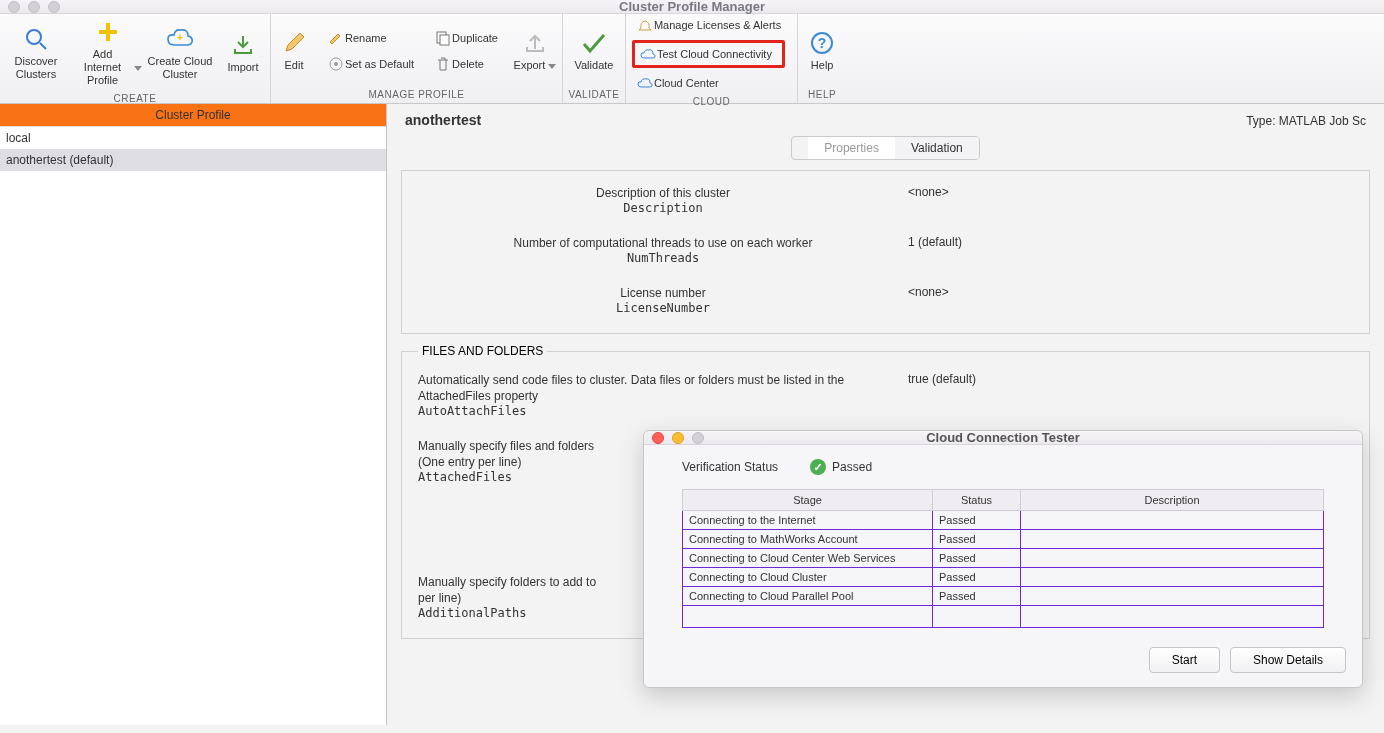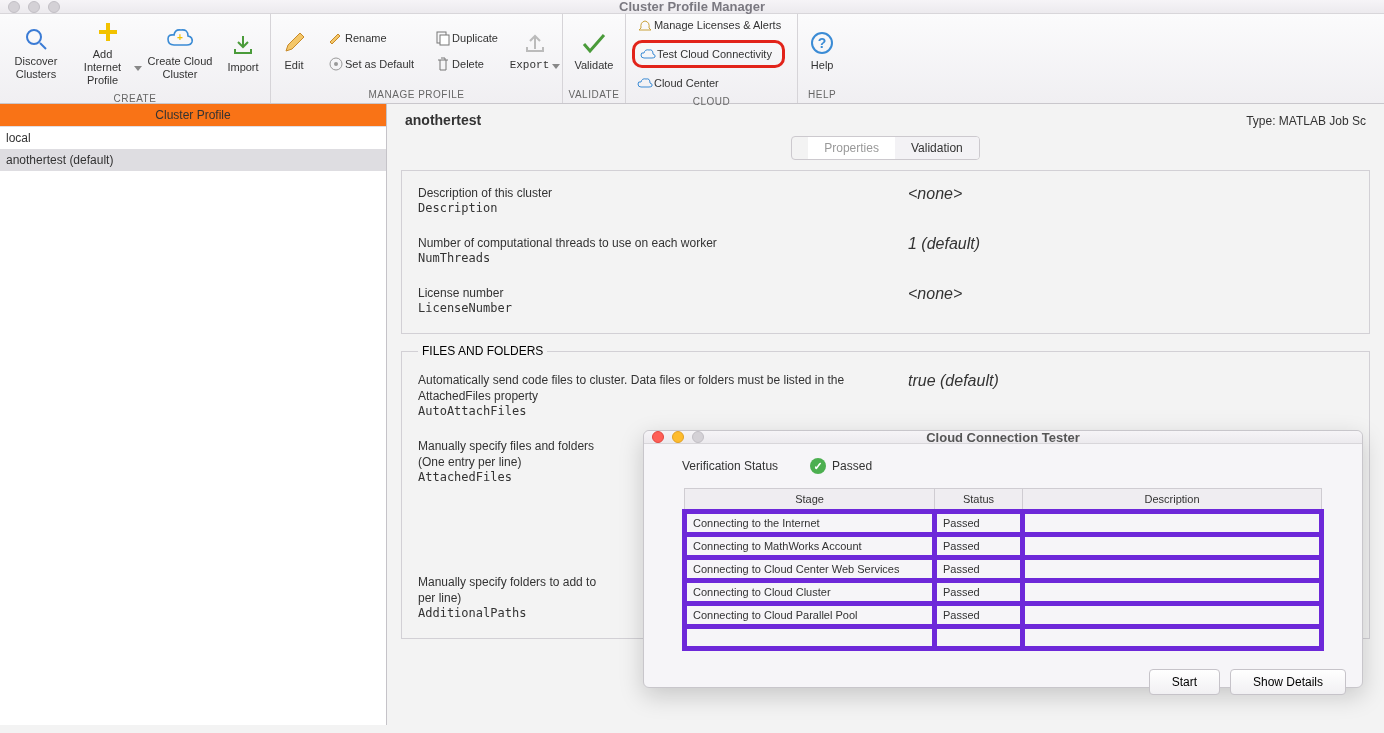--- a/index.html
+++ b/index.html
@@ -49,21 +49,21 @@
     width:72px; cursor:pointer; padding:4px 2px;
   }
   .big-btn .icon { height:28px; display:flex; align-items:center; justify-content:center; margin-bottom:2px;}
   .big-btn .lbl { text-align:center; line-height:13px; font-size:11px; color:#333;}
   .small-col { display:flex; flex-direction:column; justify-content:center; gap:4px; padding:0 6px;}
   .small-btn {
     display:flex; align-items:center; font-size:11px; color:#333;
     padding:2px 4px; cursor:pointer; white-space:nowrap;
   }
   .small-btn .icon { width:18px; height:18px; display:flex; align-items:center; justify-content:center; }
-  .highlight-box { border:3px solid #e2231a; border-radius:10px; }
+  .highlight-box { border:3px solid #e2231a; border-radius:2px; }
 
   .dropdown-tri { 
     width:0; height:0; border-left:4px solid transparent; border-right:4px solid transparent;
     border-top:5px solid #888; margin-top:2px;
   }
 
   
   .main { display:flex; height:calc(100% - 112px); }
   .sidebar { width:387px; background:#fff; border-right:1px solid #c5c3c8; }
   .sidebar-header {
@@ -77,28 +77,28 @@
   .content-header { display:flex; justify-content:space-between; align-items:baseline; padding:8px 8px 4px;}
   .content-title { font-weight:bold; font-size:14px; }
   .content-type { font-size:12px; color:#333; }
 
   .tabs { display:flex; justify-content:center; margin-top:4px; }
   .tabpill { display:flex; border:1px solid #ccc9ce; border-radius:4px; overflow:hidden;padding-left:16px; }
   .tab { padding:4px 16px; font-size:12px; cursor:pointer; background:#f3f2f5; }
   .tab.active { background:#fff; color:#999; }
 
   fieldset { border:1px solid #d2d0d5; margin:10px 4px; padding:14px 16px 18px; }
-  fieldset.noleg { border:1px solid #d2d0d5; }
+  fieldset.noleg { border:1px solid #d2d0d5;text-align:center; }
   legend { font-size:12px; color:#000000; padding:0 4px; }
   .prop-row { display:flex; margin-bottom:20px; }
   .prop-row:last-child { margin-bottom:0;}
   .prop-label { flex:0 0 490px; }
   .prop-label .desc { font-size:12px; line-height:16px; }
   .prop-label .key { font-family: Menlo, Monaco, monospace; font-size:12px; color:#333; }
-  .prop-val { font-size:16px;font-style:italic; }
+  .prop-val { font-size:12px; }
 
   
   .dialog {
     position:absolute; left:643px; top:430px; width:720px; height:258px;
     background:#f6f5f8; border:1px solid #c8c6cb; border-radius:6px;
     box-shadow:0 8px 24px rgba(0,0,0,0.18);
     display:flex; flex-direction:column;
   }
   .dialog .titlebar { border-radius:6px 6px 0 0;}
   .dialog .tl-red { background:#ff5f57; border-color:#e24640;}
@@ -110,21 +110,21 @@
   .check-circle {
     width:16px; height:16px; border-radius:50%; background:#4caf50; color:#fff;
     display:flex; align-items:center; justify-content:center; font-size:11px; font-weight:bold;
   }
   table.cct {
     width:100%; border-collapse:collapse; font-size:11px;
   }
   table.cct th {
     background:#efedf1; border:1px solid #cfccd2; padding:4px 20px; font-weight:normal; text-align:center;
   }
-  table.cct td { border:5px solid #6d28d9; padding:3px 6px; }
+  table.cct td { border:1px solid #6d28d9; padding:3px 6px; }
   table.cct tr.blank td { height:22px; }
   .dialog-footer { display:flex; justify-content:flex-end; gap:10px; padding:8px 16px 14px;}
   .btn {
     background:linear-gradient(#fff,#f1f0f3); border:1px solid #c6c3c9; border-radius:4px;
     padding:5px 22px; font-size:12px; cursor:pointer;
   }
 
   
   svg { display:block; }
 </style>
@@ -237,21 +237,21 @@
           </span>
           <span>Delete</span>
         </div>
       </div>
       <div class="big-btn" style="width:54px">
         <span class="icon">
           <svg width="24" height="24" viewBox="0 0 24 24">
               <path d="M4 16 v4 h16 v-4 M12 18 v-13 M7 10 l5 -5 l5 5" fill="none" stroke="#bbb" stroke-width="2"></path>
             </svg>
         </span>
-        <span class="lbl" style="display:flex;align-items:center;gap:3px;font-family:Liberation Mono, monospace;">
+        <span class="lbl" style="display:flex;align-items:center;gap:3px;">
           <span>Export</span>
           <span class="dropdown-tri"></span>
         </span>
       </div>
     </div>
     <div class="ts-group-label">MANAGE PROFILE</div>
   </div>
 
   <div class="ts-group">
     <div class="ts-group-body">

